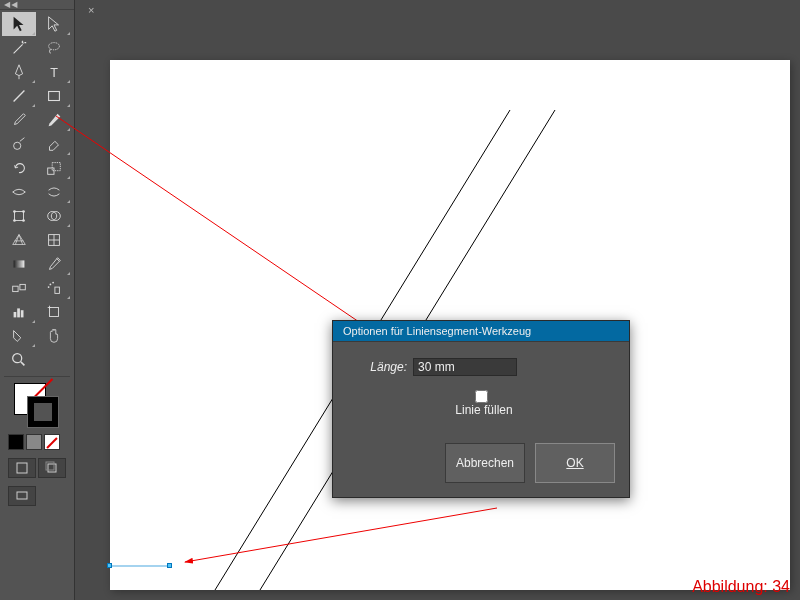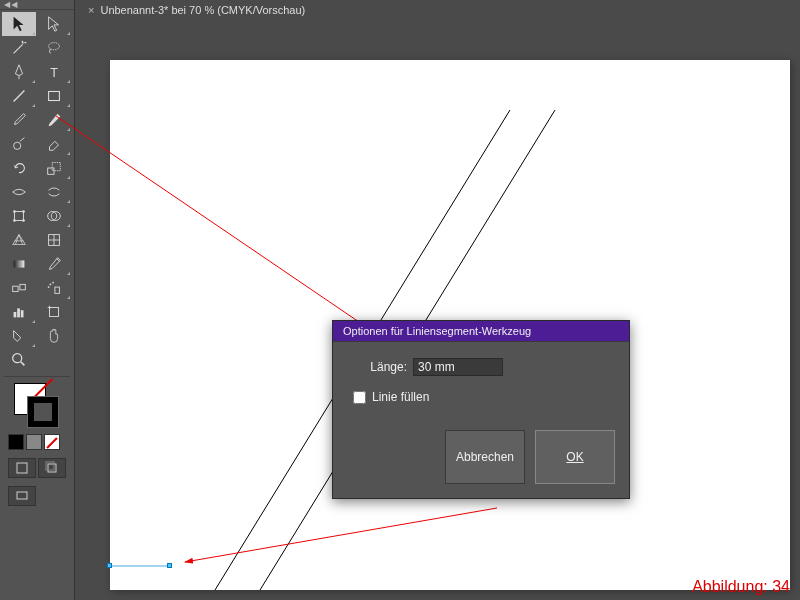--- a/index.html
+++ b/index.html
@@ -45,36 +45,36 @@
 
 .canvas-area { position: absolute; left: 80px; top: 20px; width: 720px; height: 580px; background: #4a4a4a; }
 .artboard { position: absolute; left: 30px; top: 40px; width: 680px; height: 530px; background: #fff; box-shadow: 2px 2px 8px rgba(0,0,0,.3); }
 .artboard svg { position: absolute; left: 0; top: 0; }
 
 
 .anchor { position: absolute; width: 5px; height: 5px; background: #4fc3f7; border: 1px solid #0277bd; }
 
 
 .dialog { position: absolute; left: 332px; top: 320px; width: 298px; background: #535353; border: 1px solid #2a2a2a; box-shadow: 0 3px 12px rgba(0,0,0,.5); }
-.dialog-title { background: #4c1d95; padding: 4px 10px; font-size: 11px; color: #eee; border-bottom: 1px solid #3a3a3a; }
+.dialog-title { background: #0369a1; padding: 4px 10px; font-size: 11px; color: #eee; border-bottom: 1px solid #3a3a3a; }
 .dialog-body { padding: 16px 14px; }
 .row { display: flex; align-items: center; margin-bottom: 14px; }
-.row-label { color: #eee; font-size: 12px; text-align: right; width: 60px; margin-right: 6px; }
-.row input[type=text] { background: #3a3a3a; border: 1px solid #2a2a2a; color: #eee; font-size: 12px; padding: 2px 4px; height: 18px; width: 90px; }
+.row-label { color: #eee; font-size: 12px; text-align: right; width: 60px; margin-right: 6px; font-style: italic; }
+.row input[type=text] { background: #3a3a3a; border: 1px solid #2a2a2a; color: #eee; font-size: 12px; padding: 2px 4px; height: 18px; width: 104px; }
 .row input.focused { border: 1px solid #d88a2e; }
 
 .angle-widget { width: 28px; height: 28px; border: 1px solid #888; border-radius: 50%; margin-right: 10px; position: relative; }
 .angle-widget::after { content: ""; position: absolute; left: 14px; top: 13px; width: 12px; height: 1px; background: #ccc; transform-origin: left center; transform: rotate(0deg); }
 
-.check-row { display: flex; align-items: center; margin-top: 4px; margin-left: 6px; }
+.check-row { display: flex; align-items: center; margin-top: 4px; margin-left: 6px; flex-direction: column; }
 .check-row input { margin-right: 6px; }
 .check-row label { color: #eee; font-size: 12px; }
 
 .buttons { display: flex; justify-content: flex-end; gap: 10px; padding: 10px 14px 14px; }
-.btn { background: #606060; border: 1px solid #3a3a3a; color: #eee; font-size: 12px; padding: 19px 0; width: 80px; text-align: center; cursor: pointer; }
+.btn { background: #606060; border: 1px solid #3a3a3a; color: #eee; font-size: 12px; padding: 12px 0; width: 80px; text-align: center; cursor: pointer; }
 .btn.primary { border: 1px solid #888; text-decoration: underline; }
 
 
 .annotation-svg { position: absolute; left: 0; top: 0; width: 800px; height: 600px; pointer-events: none; }
 
 .figure-label { position: absolute; right: 10px; bottom: 4px; color: #d00; font-size: 16px; }
 </style>
 </head>
 <body>
 
@@ -299,21 +299,20 @@
             <rect x="2" y="3" width="10" height="7" fill="none" stroke="#ccc"></rect>
           </svg>
         </div>
     </div>
   </div>
 </div>
 
 <div class="tab-bar">
   <div class="tab">
     <span class="tab-close">×</span>
-    <span>Unbenannt-3* bei 70 % (CMYK/Vorschau)</span>
   </div>
 </div>
 
 <div class="canvas-area">
   <div class="artboard">
     <svg width="680" height="530">
       <line x1="105" y1="530" x2="400" y2="50" stroke="#000" stroke-width="1"></line>
       <line x1="150" y1="530" x2="445" y2="50" stroke="#000" stroke-width="1"></line>
       <line x1="0" y1="506" x2="60" y2="506" stroke="#4aa7e0" stroke-width="1.2"></line>
     </svg>

